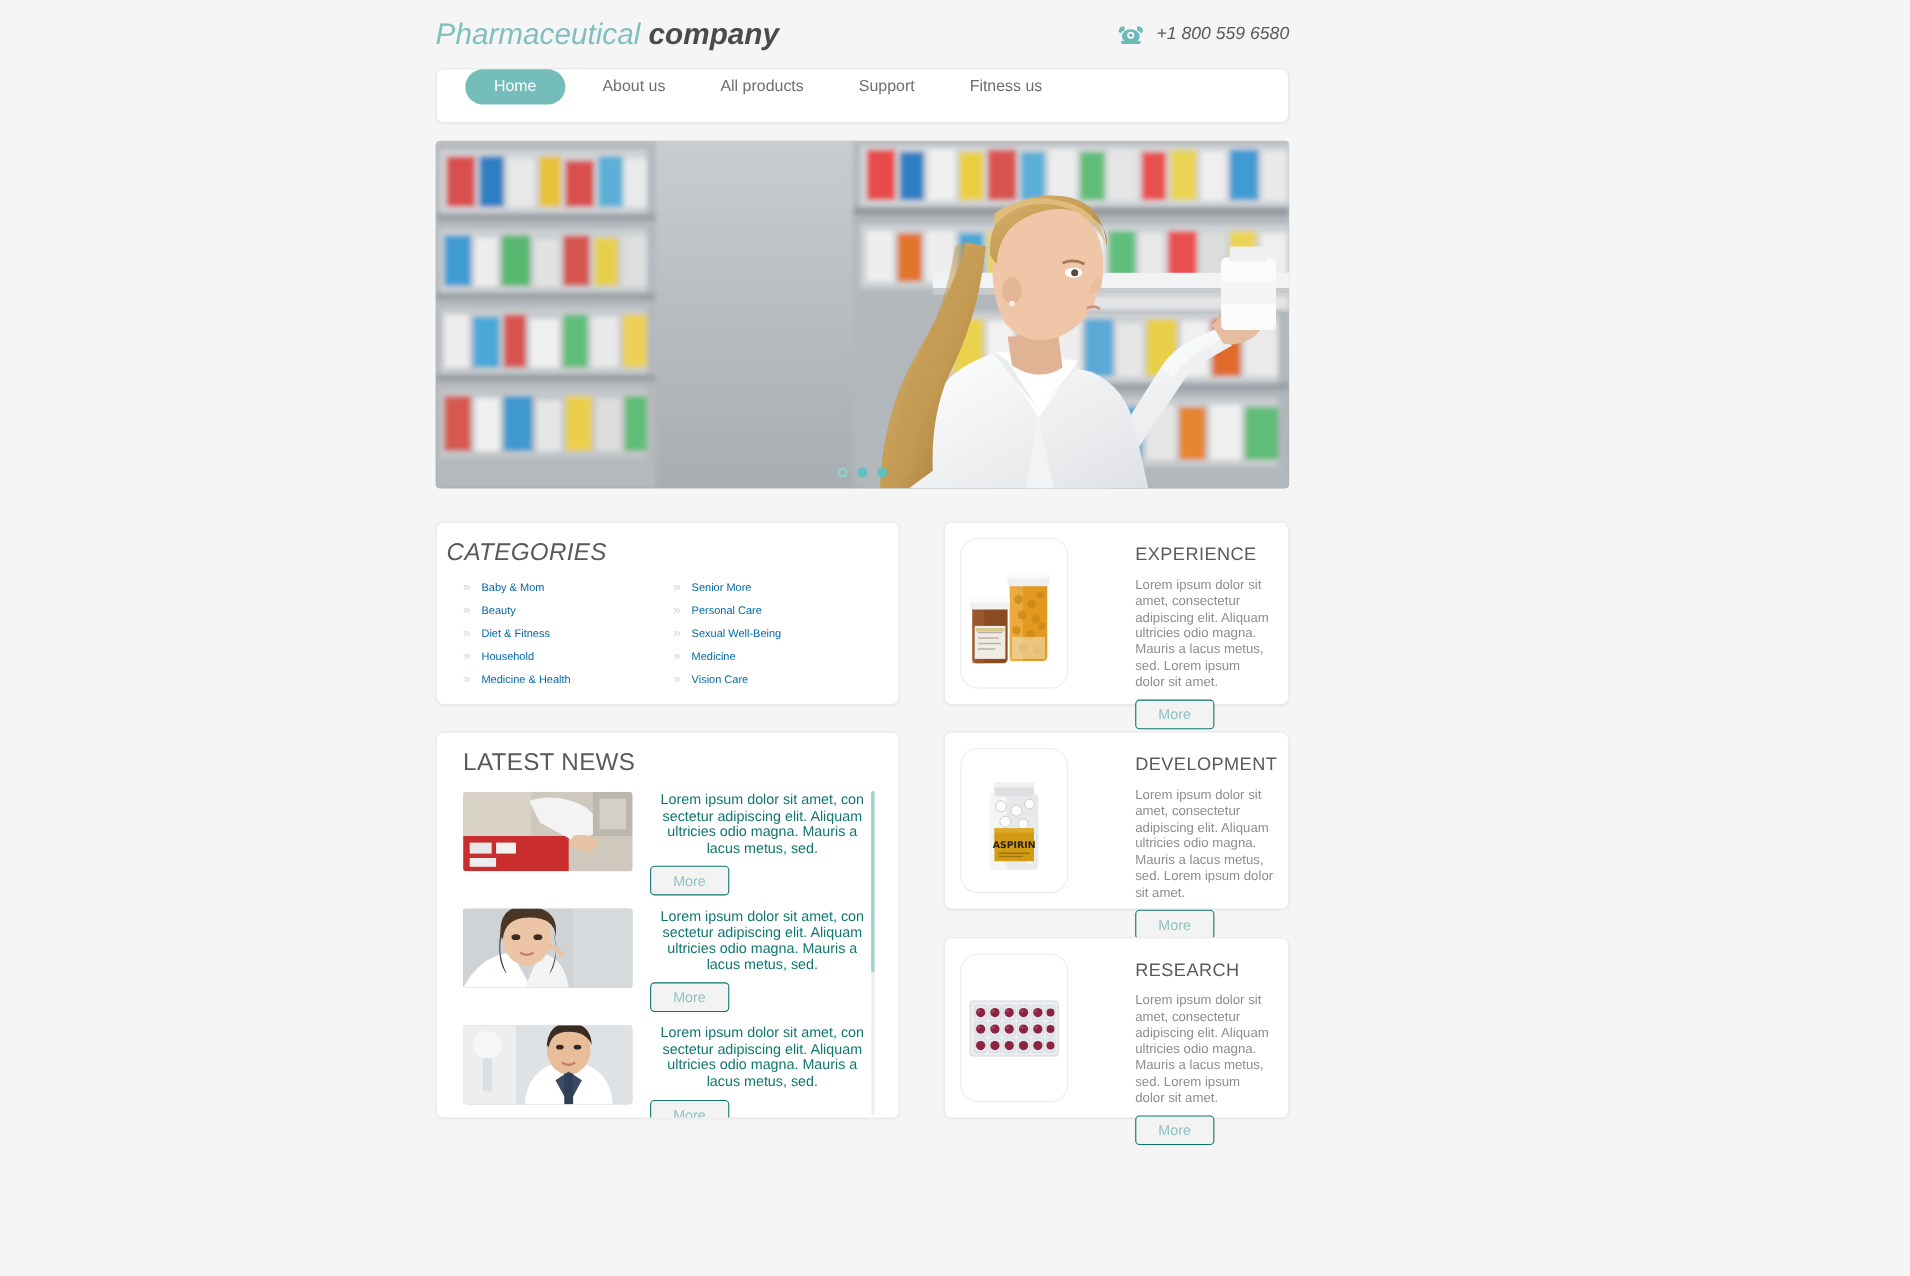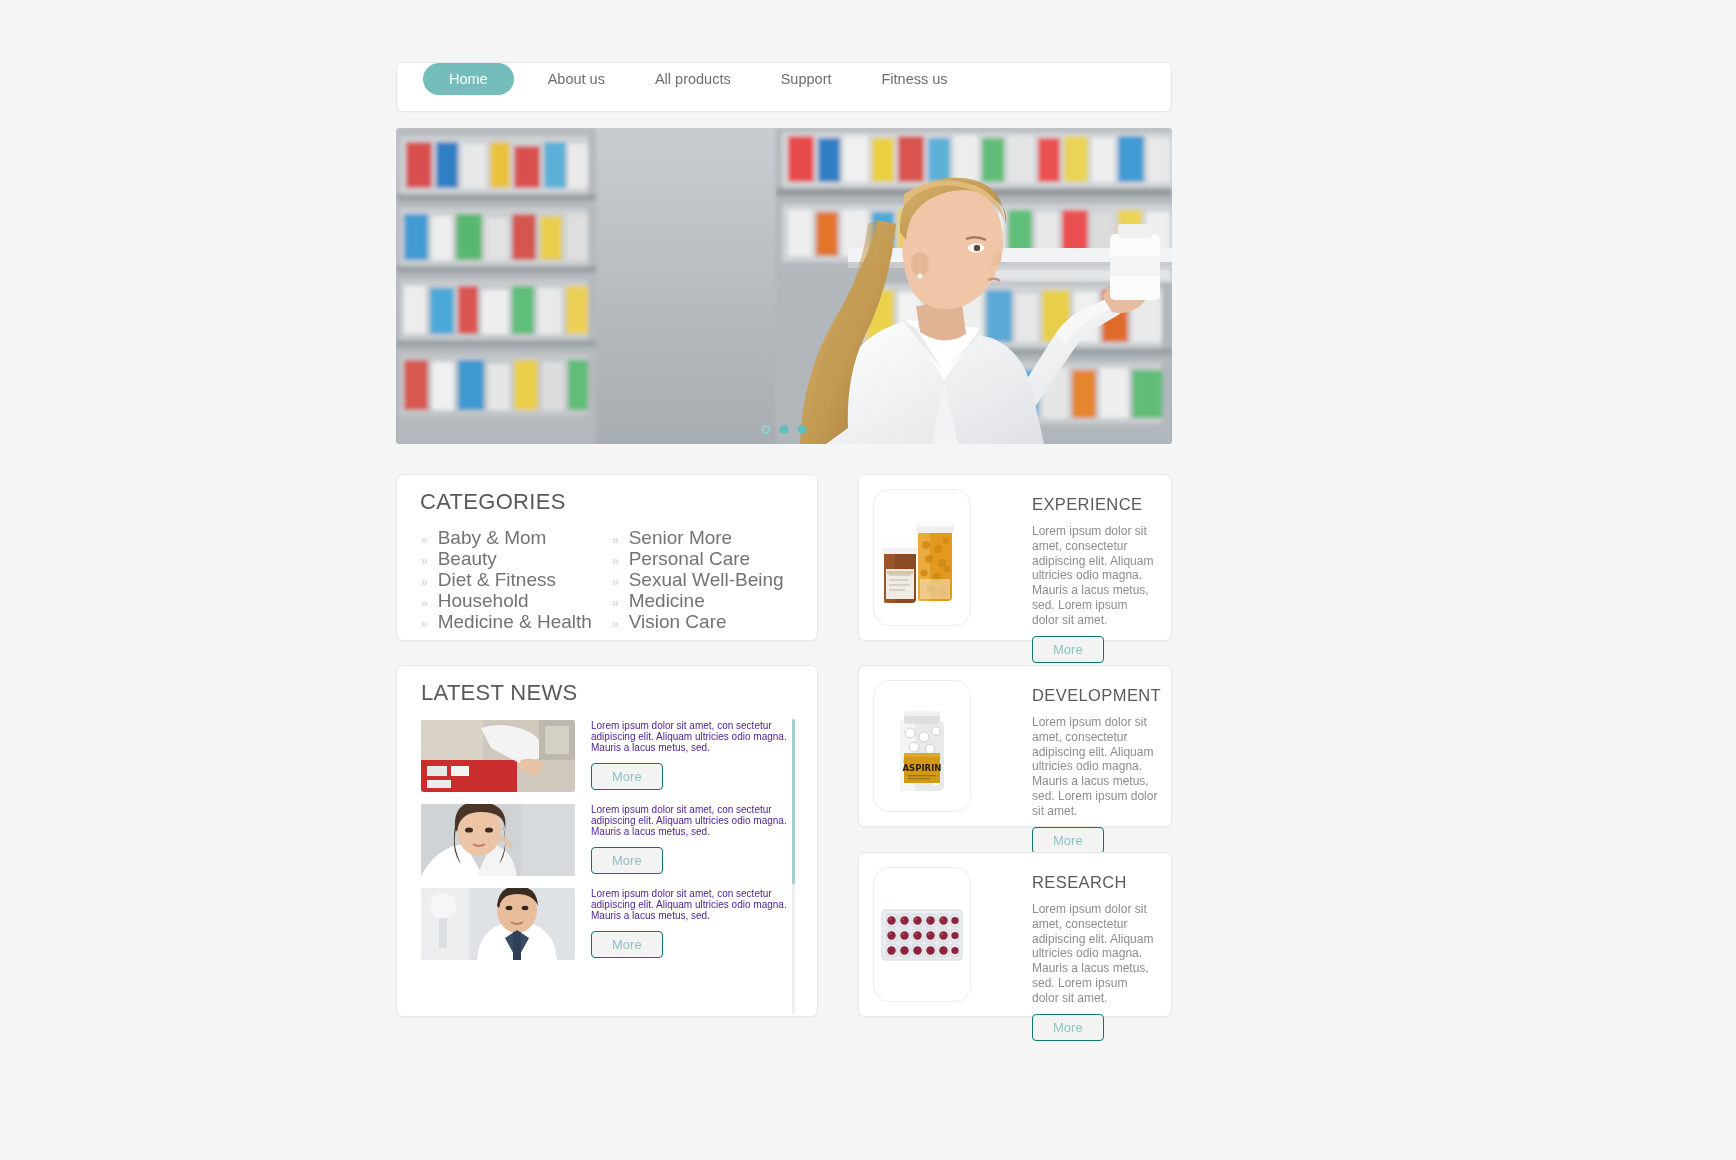--- a/index.html
+++ b/index.html
@@ -128,53 +128,53 @@
     font-size: 22px;
     color: #595959;
     letter-spacing: 0.3px;
     font-weight: normal;
   }
 
   
   #categories-card {
     left: 396px; top: 474px; width: 422px; height: 167px;
   }
-  .cat-title { position: absolute; left: 23px; top: 14px; }
+  .cat-title { position: absolute; left: 9px; top: 14px; font-style: italic; }
   .cat-cols {
     position: absolute; left: 24px; top: 52px; right: 14px;
     display: flex;
   }
   .cat-col { width: 50%; }
   .cat-row {
     display: flex; align-items: baseline; gap: 10px;
     height: 21px; margin-bottom: 0px; cursor: pointer;
   }
   .chev { color: #c9d3d6; font-size: 12px; line-height: 1; }
   .cat-link {
-    font-size: 19px; color: #737373;
+    font-size: 10px; color: #0369a1;
   }
 
   
   #news-card {
     left: 396px; top: 665px; width: 422px; height: 352px;
     overflow: hidden;
   }
   .news-title { position: absolute; left: 24px; top: 14px; }
   .news-list {
     position: absolute; left: 24px; top: 54px; right: 12px; bottom: 0;
   }
   .news-item { display: flex; gap: 16px; margin-bottom: 12px; }
   .news-thumb {
     width: 154px; height: 72px; border-radius: 3px;
     overflow: hidden; flex: 0 0 154px; background: #d4d4d4;
   }
   .news-thumb svg { display: block; width: 154px; height: 72px; }
   .news-body { flex: 1; padding-right: 10px; }
   .news-text {
-    font-size: 10px; line-height: 1.12; color: #4c1d95;
+    font-size: 13px; line-height: 1.12; color: #0f766e; text-align: center;
   }
   .more-btn {
     display: inline-block;
     margin-top: 9px;
     background: #f3f3f3;
     border: 1px solid #0f766e;
     border-radius: 4px;
     color: #8fc3c2;
     font-size: 13px;
     padding: 5px 20px;
@@ -212,20 +212,39 @@
   .feature-desc {
     font-size: 12px; line-height: 1.23; color: #8d8d8d;
   }
   .feature-more { margin-top: 9px; }
 </style>
 </head>
 <body>
 
 <div class="page">
 
+  <div class="header">
+    <div class="logo">
+      <span class="logo-first">Pharmaceutical</span>
+      <span class="logo-second">company</span>
+    </div>
+    <div class="phone-wrap">
+      <span class="phone-icon">
+        <svg viewBox="0 0 28 22" xmlns="http://www.w3.org/2000/svg">
+          <ellipse cx="14" cy="13" rx="8" ry="6.5" fill="#6bb8b7"></ellipse>
+          <circle cx="14" cy="12" r="3.2" fill="#ffffff"></circle>
+          <circle cx="14" cy="12" r="1.6" fill="#6bb8b7"></circle>
+          <path d="M3 9 Q3 3 8.5 4.2 L8 8.2 Q5.2 7.6 5.2 10.5 Z" fill="#6bb8b7"></path>
+          <path d="M25 9 Q25 3 19.5 4.2 L20 8.2 Q22.8 7.6 22.8 10.5 Z" fill="#6bb8b7"></path>
+          <rect x="5" y="17" width="18" height="3" rx="1.5" fill="#6bb8b7"></rect>
+        </svg>
+      </span>
+      <span class="phone-num">+1 800 559 6580</span>
+    </div>
+  </div>
 
   <nav class="nav">
     <div class="nav-item active">Home</div>
     <div class="nav-item">About us</div>
     <div class="nav-item">All products</div>
     <div class="nav-item">Support</div>
     <div class="nav-item">Fitness us</div>
   </nav>
 
   <div class="hero">

